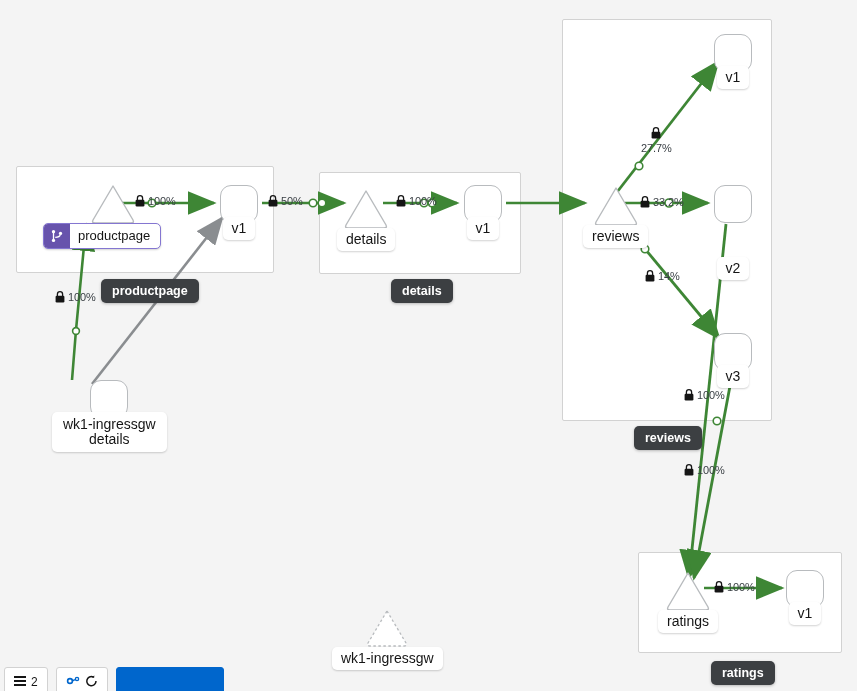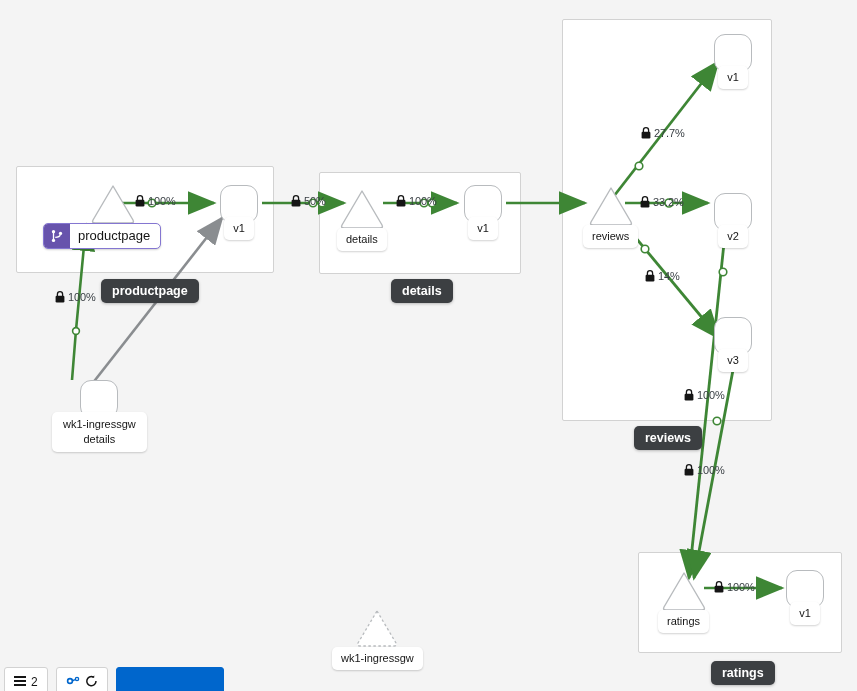--- a/index.html
+++ b/index.html
@@ -44,21 +44,21 @@
     background: #ffffff;
     border: 1.4px solid #b8bbbe;
     border-radius: 11px;
   }
 
   
   .node-label {
     margin-top: -6px;
     background: #ffffff;
     color: #151515;
-    font-size: 11px;
+    font-size: 14px;
     line-height: 15px;
     padding: 4px 9px;
     border-radius: 5px;
     white-space: nowrap;
     text-align: center;
     box-shadow: 0 1px 2px rgba(3,3,3,0.18);
     position: relative;
     z-index: 6;
   }
   .node-label.two-line { padding: 5px 11px; }
@@ -270,26 +270,26 @@
       </svg>
     </div>
     <div class="node-label">reviews</div>
   </div>
 
   <div class="node" style="left:714px; top:34px;">
     <div class="shape-round"></div>
     <div class="node-label">v1</div>
   </div>
 
-  <div class="node" style="left:714px; top:193px;">
+  <div class="node" style="left:714px; top:185px;gap:40px;">
     <div class="shape-round"></div>
     <div class="node-label">v2</div>
   </div>
 
-  <div class="node" style="left:714px; top:317px;">
+  <div class="node" style="left:714px; top:333px;">
     <div class="shape-round"></div>
     <div class="node-label">v3</div>
   </div>
 
   <div class="node" style="left:658px; top:570px;">
     <div>
       <svg width="46" height="42" viewBox="0 0 46 42">
         <path d="M23,3 L43,37 Q44.5,40 41,40 L5,40 Q1.5,40 3,37 Z" fill="#ffffff" stroke="#b8bbbe" stroke-width="1.4" stroke-linejoin="round"></path>
       </svg>
     </div>
@@ -323,41 +323,41 @@
   <div class="edge-label" style="left:135px; top:195px;">
     <span>
       <svg class="lock-icon" width="10" height="12" viewBox="0 0 10 12">
         <path d="M2.4,5 V3.3 A2.6,2.6 0 0 1 7.6,3.3 V5" fill="none" stroke="#151515" stroke-width="1.3"></path>
         <rect x="0.6" y="4.8" width="8.8" height="6.6" rx="1.2" fill="#151515"></rect>
       </svg>
     </span>
     <span class="pct">100%</span>
   </div>
 
-  <div class="edge-label" style="left:291px; top:195px;">
+  <div class="edge-label" style="left:268px; top:195px;">
     <span>
       <svg class="lock-icon" width="10" height="12" viewBox="0 0 10 12">
         <path d="M2.4,5 V3.3 A2.6,2.6 0 0 1 7.6,3.3 V5" fill="none" stroke="#151515" stroke-width="1.3"></path>
         <rect x="0.6" y="4.8" width="8.8" height="6.6" rx="1.2" fill="#151515"></rect>
       </svg>
     </span>
     <span class="pct">50%</span>
   </div>
 
   <div class="edge-label" style="left:396px; top:195px;">
     <span>
       <svg class="lock-icon" width="10" height="12" viewBox="0 0 10 12">
         <path d="M2.4,5 V3.3 A2.6,2.6 0 0 1 7.6,3.3 V5" fill="none" stroke="#151515" stroke-width="1.3"></path>
         <rect x="0.6" y="4.8" width="8.8" height="6.6" rx="1.2" fill="#151515"></rect>
       </svg>
     </span>
     <span class="pct">100%</span>
   </div>
 
-  <div class="edge-label" style="left:641px; top:127px;">
+  <div class="edge-label" style="left:641px; top:127px;flex-direction:column;">
     <span>
       <svg class="lock-icon" width="10" height="12" viewBox="0 0 10 12">
         <path d="M2.4,5 V3.3 A2.6,2.6 0 0 1 7.6,3.3 V5" fill="none" stroke="#151515" stroke-width="1.3"></path>
         <rect x="0.6" y="4.8" width="8.8" height="6.6" rx="1.2" fill="#151515"></rect>
       </svg>
     </span>
     <span class="pct">27.7%</span>
   </div>
 
   <div class="edge-label" style="left:640px; top:196px;text-align:center;">

